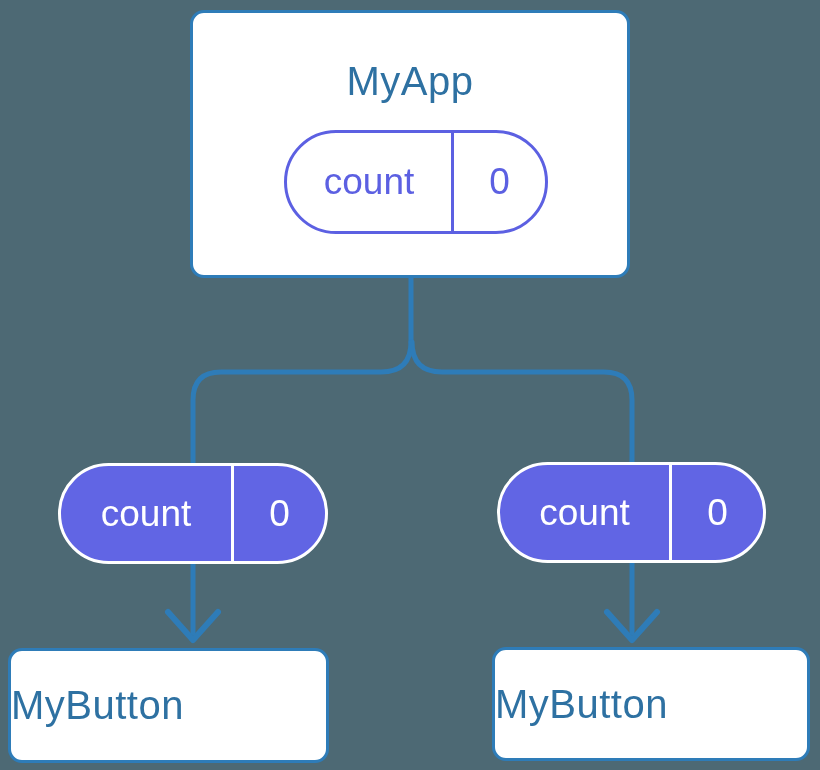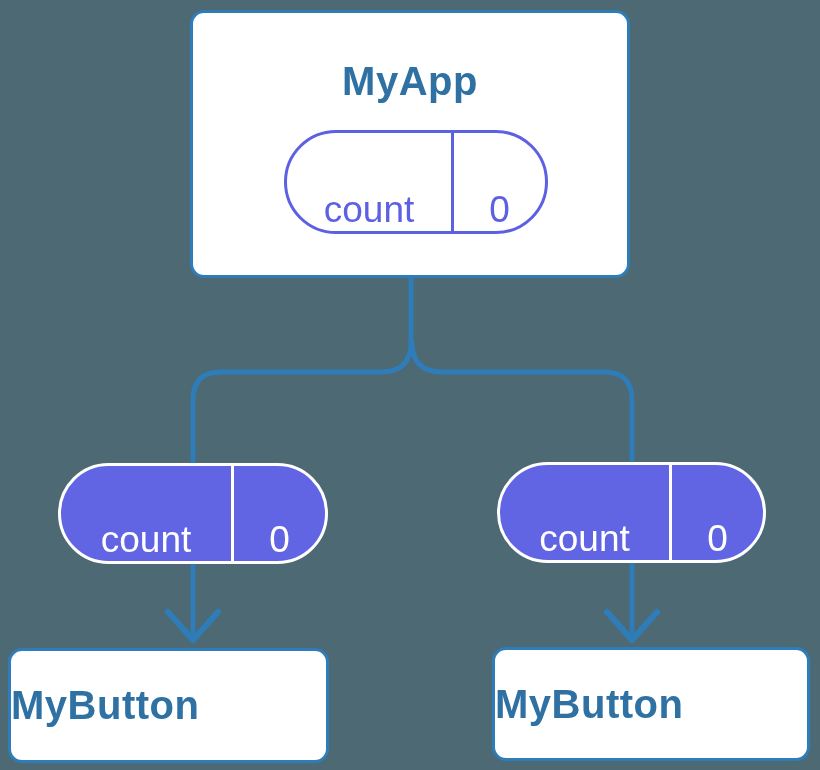--- a/index.html
+++ b/index.html
@@ -29,32 +29,32 @@
   }
   .root-card {
     left: 190px;
     top: 10px;
     width: 440px;
     height: 268px;
   }
   .node-title {
     text-align: center;
     font-size: 40px;
-    font-weight: 700;
+    font-weight: 400;
     letter-spacing: 0.5px;
     color: #2e71a2;
   }
   .root-card .node-title {
     margin-top: 46px;
   }
   .pill {
     position: absolute;
     box-sizing: border-box;
     display: flex;
-    align-items: flex-end;
+    align-items: center;
     border-radius: 60px;
     overflow: hidden;
   }
   .pill .pill-label {
     flex: 1;
     display: flex;
     align-items: center;
     justify-content: center;
     font-size: 37px;
   }

